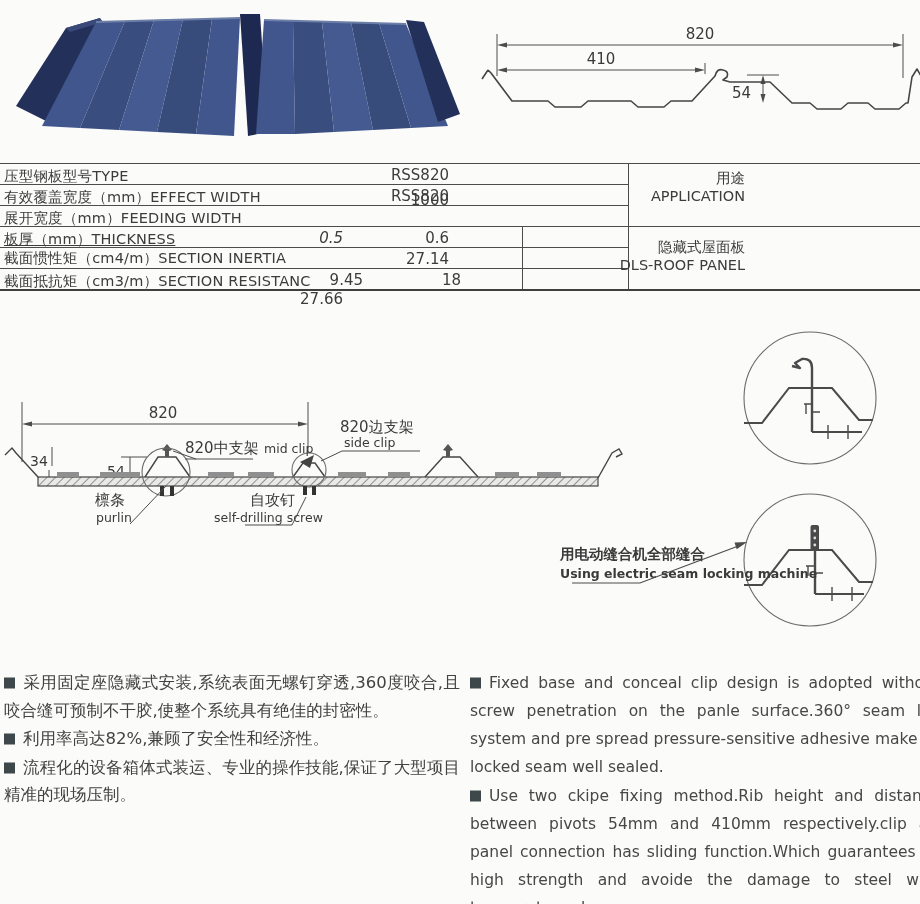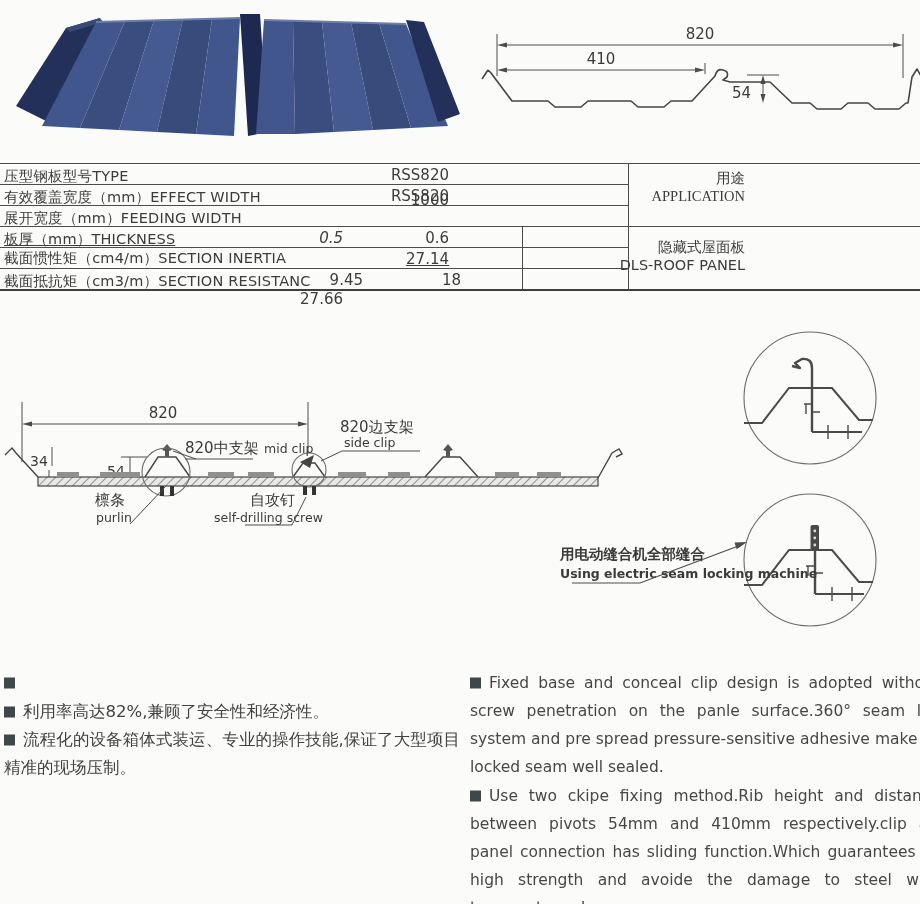--- a/index.html
+++ b/index.html
@@ -111,27 +111,27 @@
 
   <div class="tlabel" style="top:209px;">展开宽度（mm）FEEDING WIDTH</div>
   <div class="tval" style="top:191px;right:298px;text-align:right;">1000</div>
 
   <div class="tlabel" style="top:230px;text-decoration:underline;">板厚（mm）THICKNESS</div>
   <div class="tval" style="top:229px;right:404px;font-style:italic;">0.5</div>
   <div class="tval" style="top:229px;right:298px;">0.6</div>
 
   <div class="tlabel" style="top:249px;">截面惯性矩（cm4/m）SECTION INERTIA</div>
   <div class="tval" style="top:250px;right:404px;margin-top:40px;">27.66</div>
-  <div class="tval" style="top:250px;right:298px;text-decoration:underline;">27.14</div>
+  <div class="tval" style="top:250px;right:298px;">27.14</div>
 
   <div class="tlabel" style="top:272px;">截面抵抗矩（cm3/m）SECTION RESISTANC</div>
   <div class="tval" style="top:271px;right:384px;">9.45</div>
   <div class="tval" style="top:271px;right:286px;">18</div>
 
-  <div class="side-txt" style="top:169px;font-family:Liberation Serif, serif;">
+  <div class="side-txt" style="top:169px;">
     <div>用途</div>
     <div>APPLICATION</div>
   </div>
   <div class="side-txt" style="top:238px;">
     <div>隐藏式屋面板</div>
     <div>DLS-ROOF PANEL</div>
   </div>
 </div>
 
 <svg class="abs" style="left:0;top:320px;" width="920" height="320" viewBox="0 0 920 320">
@@ -250,21 +250,21 @@
 
   <text x="560" y="239" font-size="14.5" font-weight="bold">用电动缝合机全部缝合</text>
   <text x="560" y="258" font-size="12.5" font-weight="bold">Using electric seam locking machine</text>
   <g>
     <polyline points="572,263 640,263 741,225" fill="none" stroke="#4c4c4c" stroke-width="1.2"></polyline>
     <polygon points="747,222 736.7,229.2 734.5,222.6" fill="#4c4c4c"></polygon>
   </g>
 </svg>
 
 <div class="feat-col zh">
-  <p class="feat"><span class="bullet"></span></p>
+  <p class="feat"><span class="bullet"></span><span>采用固定座隐藏式安装,系统表面无螺钉穿透,360度咬合,且咬合缝可预制不干胶,使整个系统具有绝佳的封密性。</span></p>
   <p class="feat"><span class="bullet"></span><span>利用率高达82%,兼顾了安全性和经济性。</span></p>
   <p class="feat"><span class="bullet"></span><span>流程化的设备箱体式装运、专业的操作技能,保证了大型项目精准的现场压制。</span></p>
 </div>
 
 <div class="feat-col en">
   <p class="feat"><span class="bullet"></span><span>Fixed base and conceal clip design is adopted withoust screw penetration on the panle surface.360°  seam lock system and pre spread pressure-sensitive adhesive make the locked seam well sealed.</span></p>
   <p class="feat"><span class="bullet"></span><span>Use two ckipe fixing method.Rib height and distances between pivots 54mm and 410mm respectively.clip and panel connection has sliding function.Which guarantees the high strength and avoide the damage to steel when temperature changses.</span></p>
 
 </div>
 

